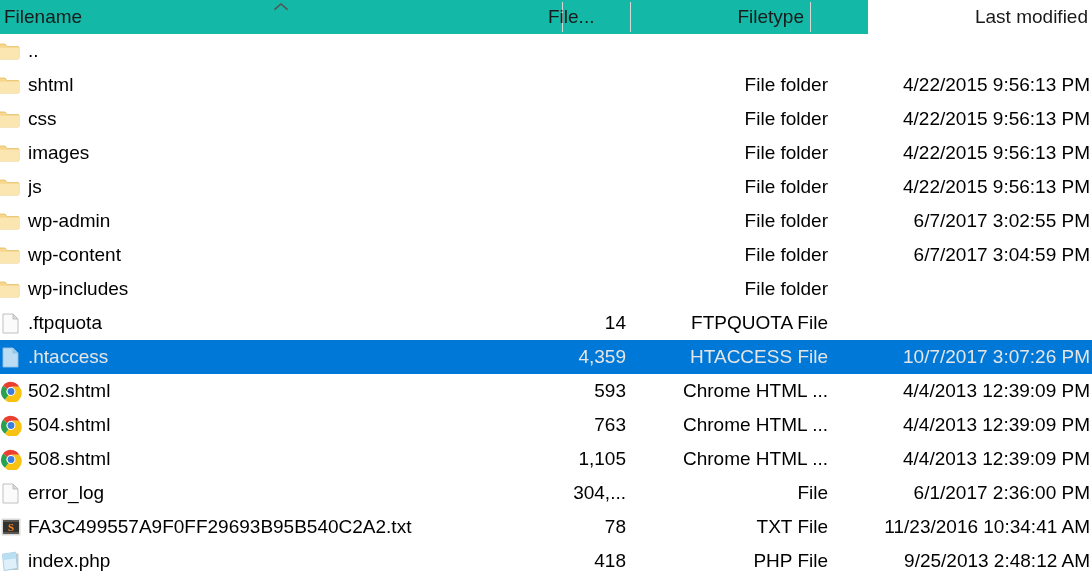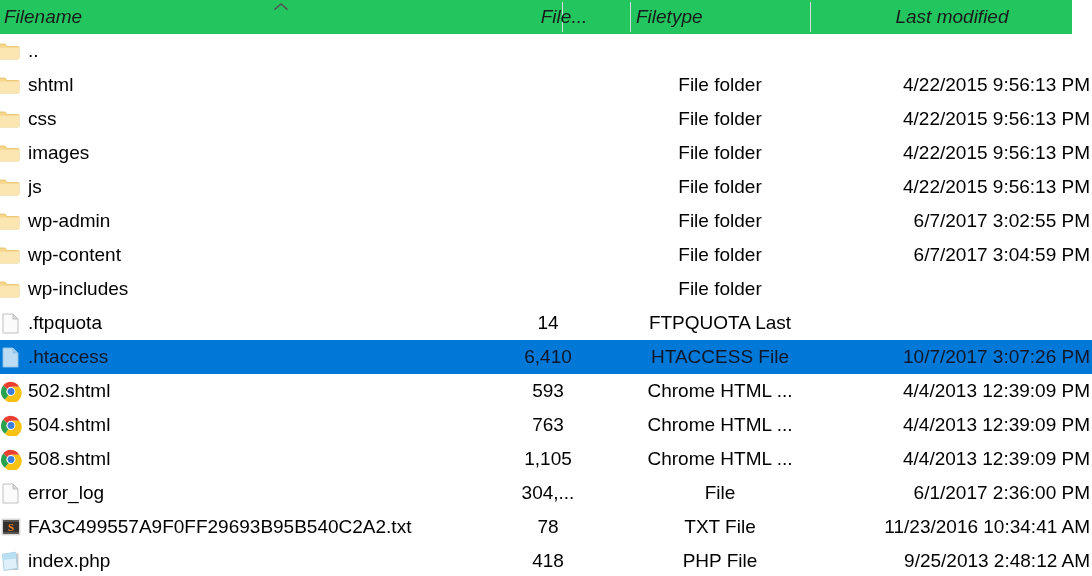--- a/index.html
+++ b/index.html
@@ -20,38 +20,37 @@
     position: relative;
     width: 1092px;
     height: 576px;
     background: #ffffff;
   }
 
   
   .header-row {
     position: relative;
     height: 34px;
-    width: 1072px;
-    background: #22c55e;
-    font-style: italic;
+    width: 868px;
+    background: #14b8a6;
   }
   .hdr {
     position: absolute;
     top: 0;
     height: 34px;
     line-height: 33px;
     font-size: 19px;
     color: #1a1a1a;
     white-space: nowrap;
     overflow: hidden;
   }
   .hdr-filename  { left: 4px;   width: 540px; text-align: left; }
-  .hdr-filesize  { left: 534px; width: 60px;  text-align: center; }
-  .hdr-filetype  { left: 636px; width: 168px; text-align: left; }
-  .hdr-modified  { left: 816px; width: 272px; text-align: center; }
+  .hdr-filesize  { left: 548px; width: 60px;  text-align: left; }
+  .hdr-filetype  { left: 636px; width: 168px; text-align: right; }
+  .hdr-modified  { left: 816px; width: 272px; text-align: right; }
 
   .hdr-divider {
     position: absolute;
     top: 2px;
     width: 1px;
     height: 30px;
     background: #d8d8d8;
   }
   .div-1 { left: 562px; }
   .div-2 { left: 630px; }
@@ -72,35 +71,35 @@
     width: 1092px;
   }
   .row {
     position: relative;
     height: 34px;
     width: 1092px;
     background: #ffffff;
   }
   .row.selected {
     background: #0078d7;
-    color: #0f172a;
+    color: #e5e5e5;
   }
 
   .cell {
     position: absolute;
     top: 0;
     height: 34px;
     line-height: 33px;
     font-size: 19px;
     white-space: nowrap;
     overflow: hidden;
   }
   .c-name { left: 28px;  width: 530px; text-align: left; }
-  .c-size { left: 470px; width: 156px; text-align: center; }
-  .c-type { left: 636px; width: 168px; text-align: center; }
+  .c-size { left: 470px; width: 156px; text-align: right; }
+  .c-type { left: 660px; width: 168px; text-align: right; }
   .c-date { left: 816px; width: 274px; text-align: right; }
 
   
   .icon {
     position: absolute;
     left: 0px;
     top: 7px;
     width: 22px;
     height: 21px;
   }
@@ -240,31 +239,31 @@
       </div>
       <div class="row">
         <span class="icon">
           <svg width="22" height="21" viewBox="0 0 22 21">
             <path d="M3 1 H13 L18 6 V20 H3 Z" fill="#fbfbfb" stroke="#b9b9b9" stroke-width="0.9" stroke-linejoin="miter"></path>
             <path d="M13 1 L18 6 H13 Z" fill="#dcdcdc" stroke="#b9b9b9" stroke-width="0.9"></path>
           </svg>
         </span>
         <div class="cell c-name">.ftpquota</div>
         <div class="cell c-size">14</div>
-        <div class="cell c-type">FTPQUOTA Last</div>
+        <div class="cell c-type">FTPQUOTA File</div>
       </div>
       <div class="row selected">
         <span class="icon">
           <svg width="22" height="21" viewBox="0 0 22 21">
             <path d="M3 1 H13 L18 6 V20 H3 Z" fill="#bcdcf4" stroke="#8fc2e6" stroke-width="0.9" stroke-linejoin="miter"></path>
             <path d="M13 1 L18 6 H13 Z" fill="#98c9ea" stroke="#8fc2e6" stroke-width="0.9"></path>
           </svg>
         </span>
         <div class="cell c-name">.htaccess</div>
-        <div class="cell c-size">6,410</div>
+        <div class="cell c-size">4,359</div>
         <div class="cell c-type">HTACCESS File</div>
         <div class="cell c-date">10/7/2017 3:07:26 PM</div>
       </div>
       <div class="row">
         <span class="icon">
           <svg width="22" height="21" viewBox="0 0 24 24">
             <circle cx="12" cy="12" r="11" fill="#ffffff"></circle>
             <path d="M12 1 A11 11 0 0 1 21.5 6.6 L12.3 6.6 A5.4 5.4 0 0 0 7.6 9.4 L3.1 5.2 A11 11 0 0 1 12 1 Z" fill="#ea3e30"></path>
             <path d="M3.1 5.2 L7.6 9.4 A5.4 5.4 0 0 0 9.3 16.3 L5.1 21.3 A11 11 0 0 1 3.1 5.2 Z" fill="#2aa14f"></path>
             <path d="M21.5 6.6 A11 11 0 0 1 5.1 21.3 L9.3 16.3 A5.4 5.4 0 0 0 16.4 12 A5.4 5.4 0 0 0 15.6 9.1 L12.3 6.6 Z" fill="#f7c212"></path>

